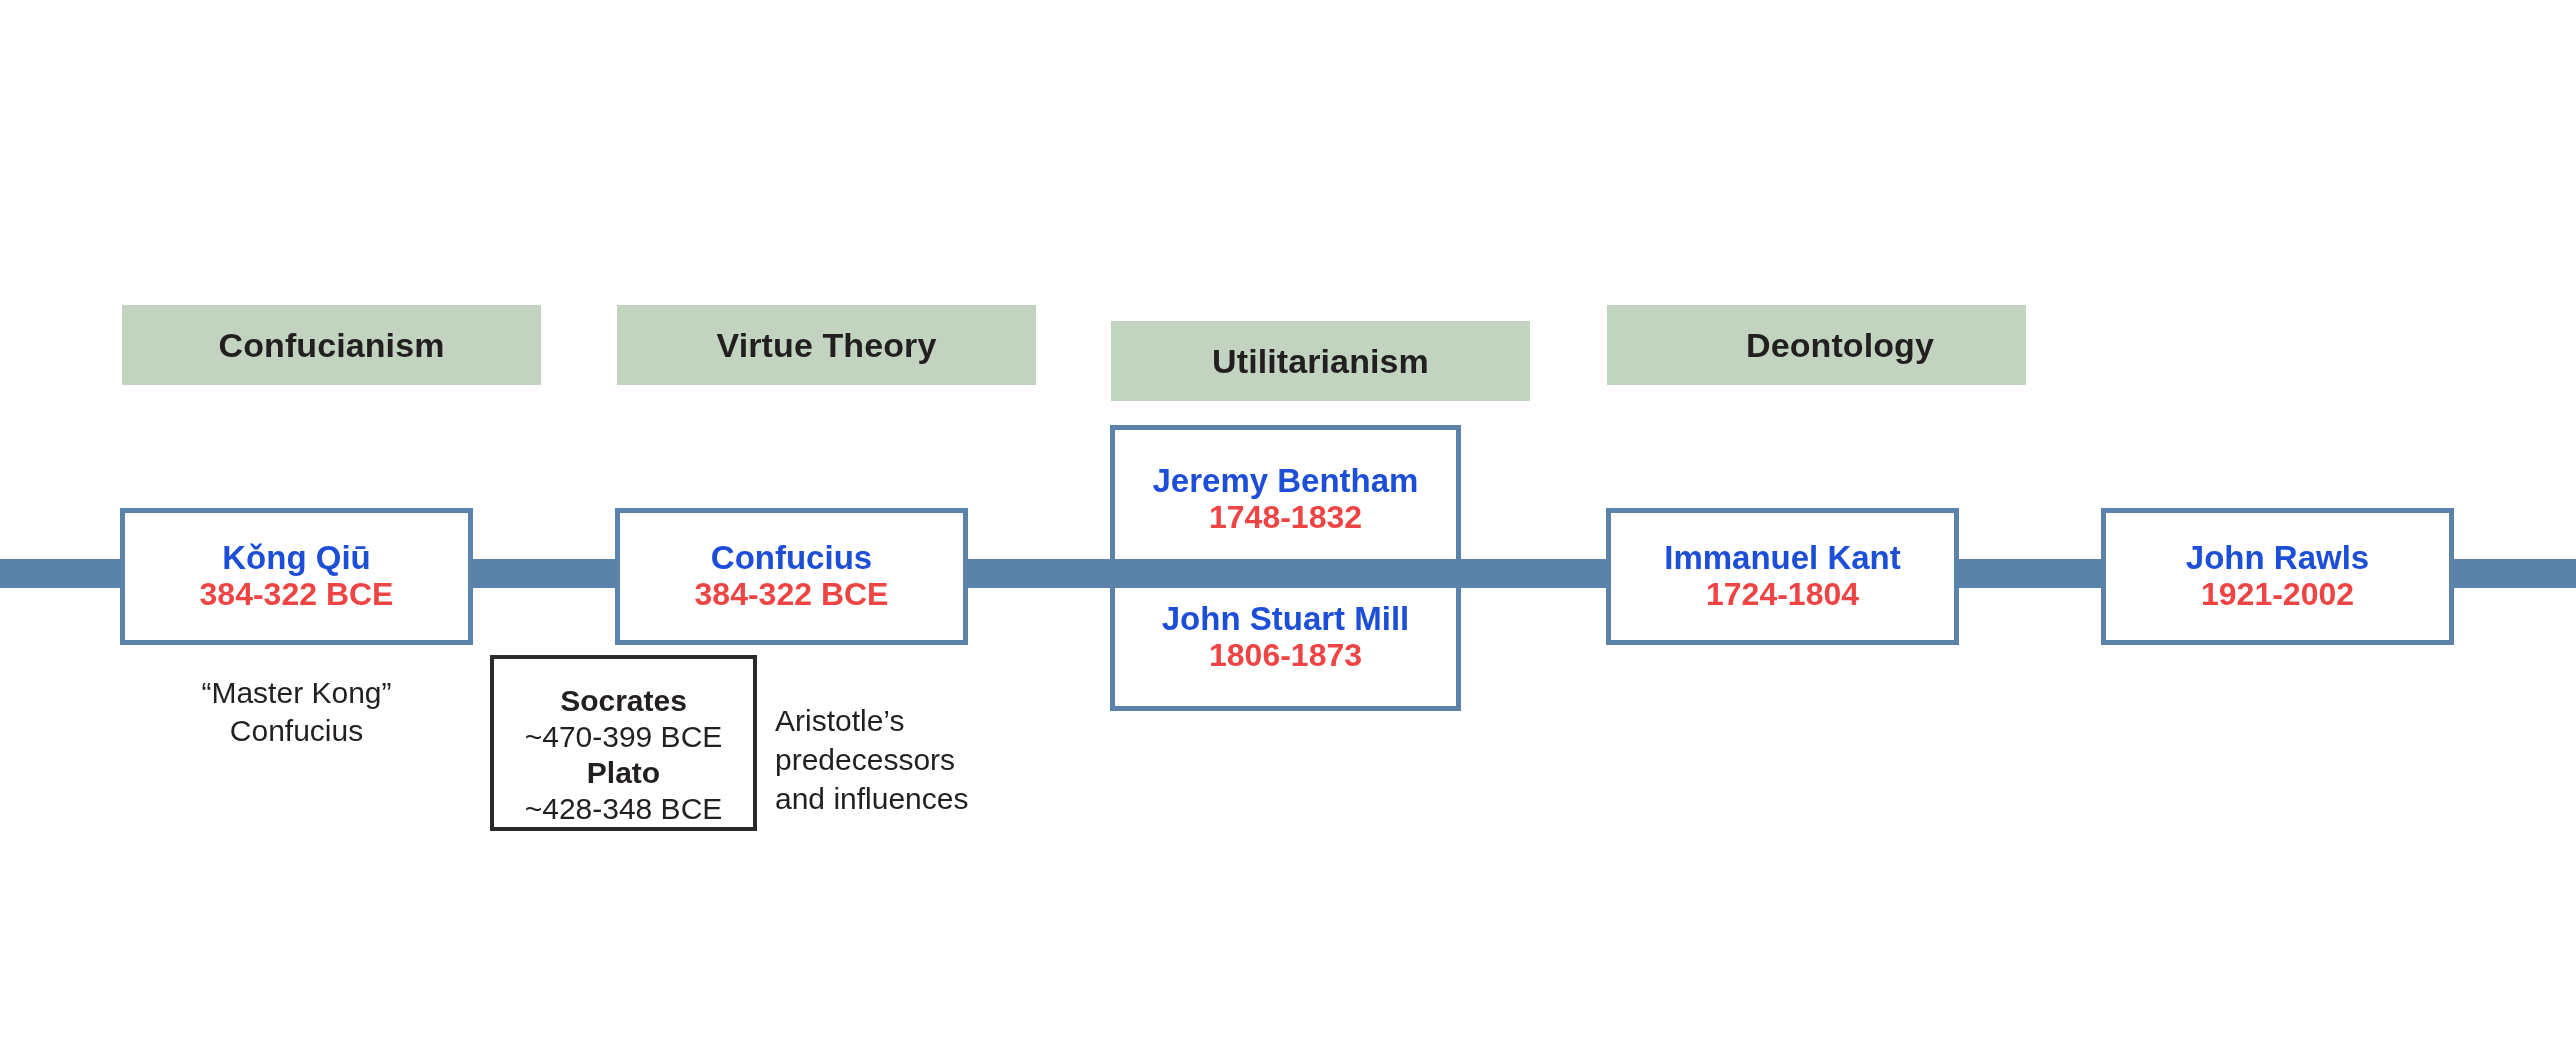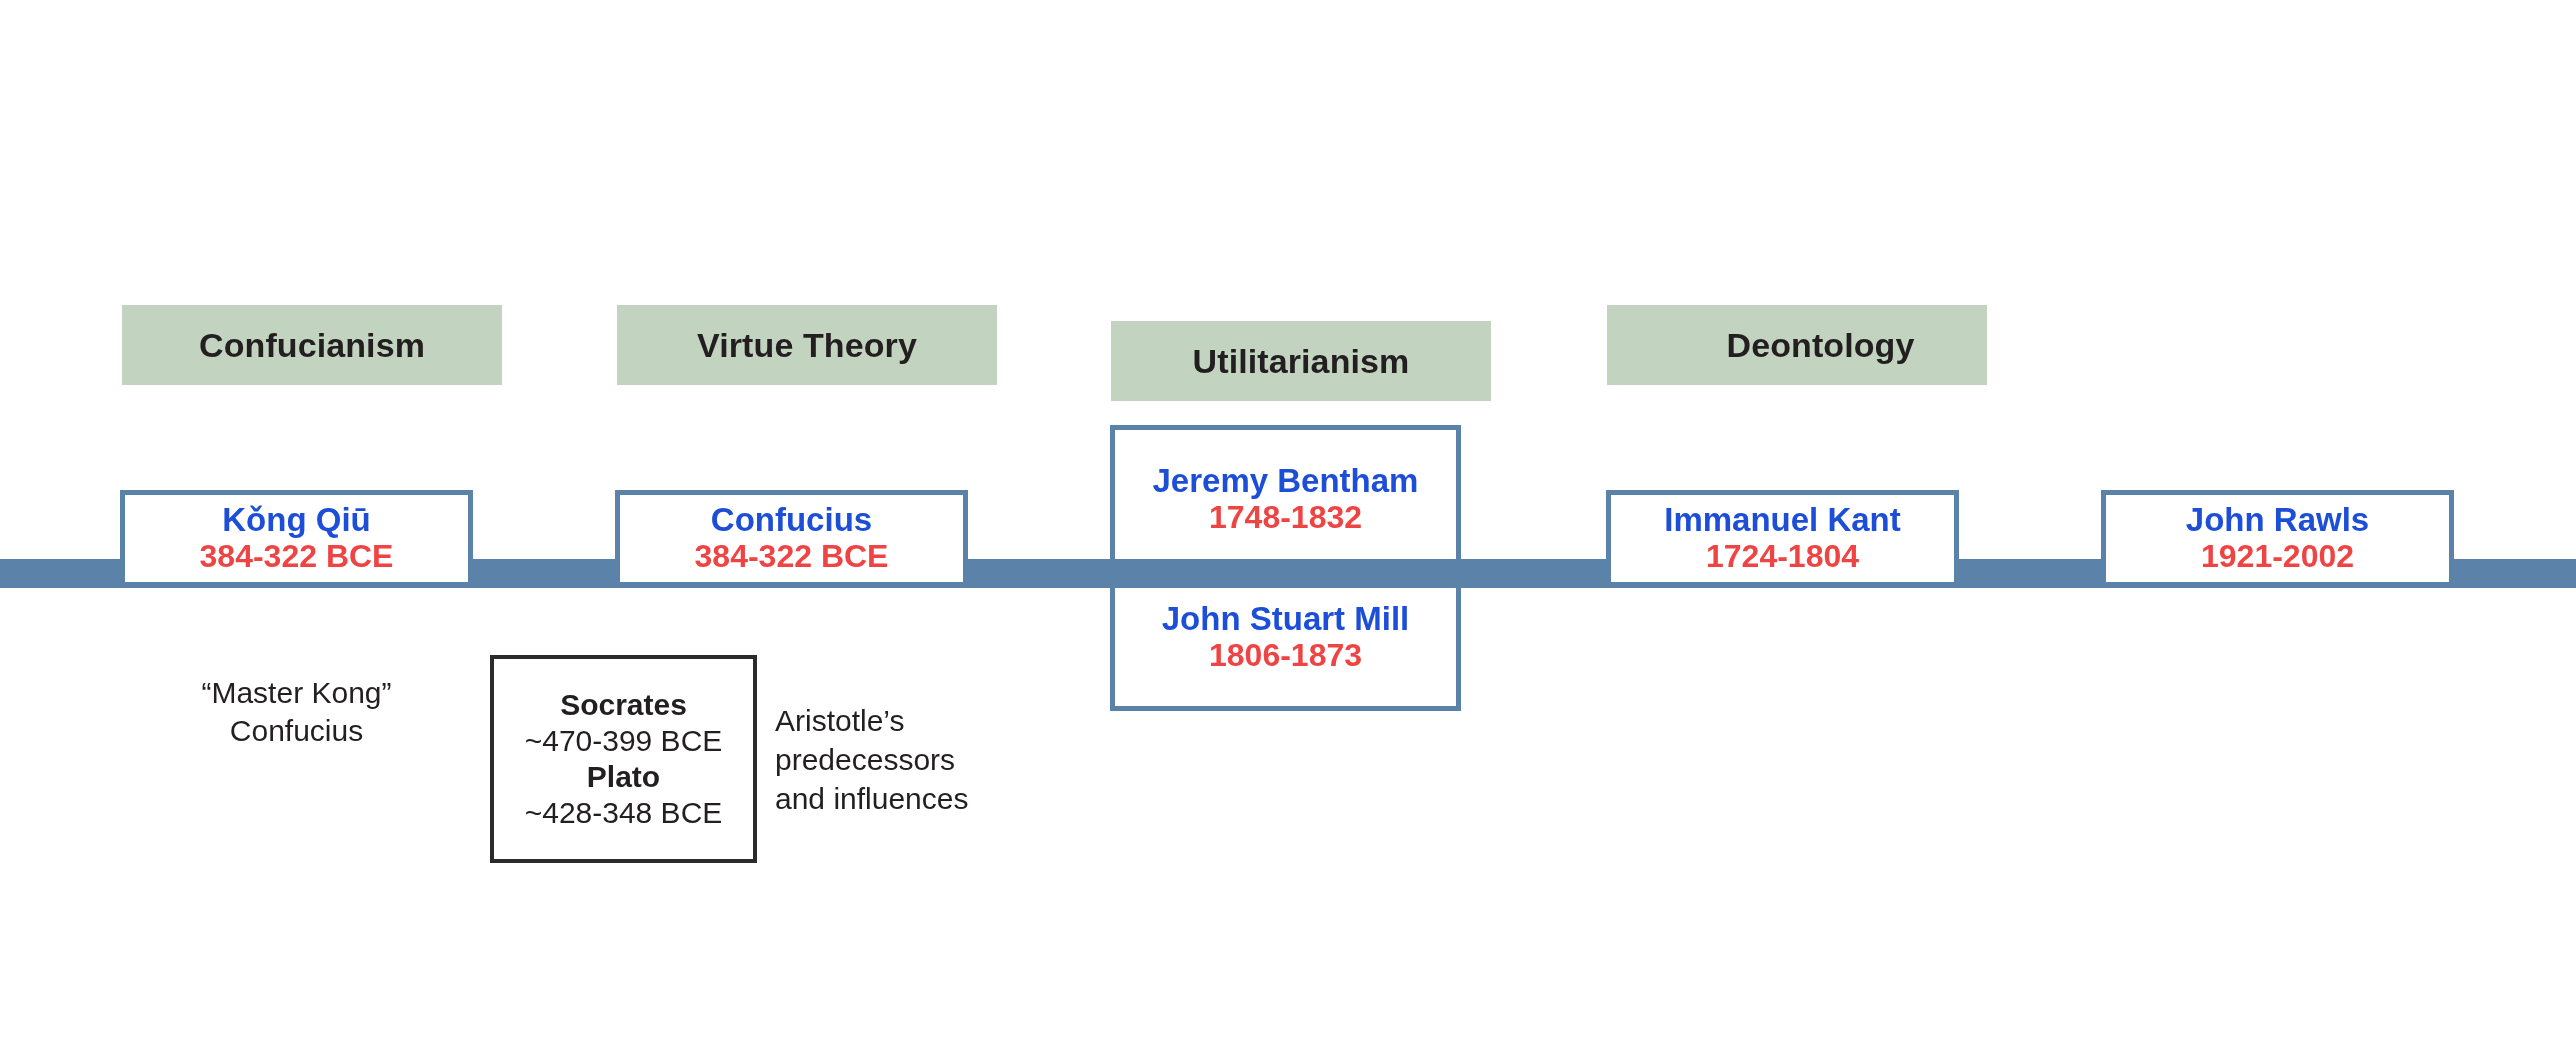--- a/index.html
+++ b/index.html
@@ -28,21 +28,21 @@
     width: 2576px;
     top: 559px;
     height: 29px;
     background: #5b83aa;
   }
 
   
   .era-header {
     position: absolute;
     top: 305px;
-    width: 380px;
+    width: 419px;
     height: 80px;
     background: #c2d4bf;
     display: flex;
     align-items: center;
     justify-content: center;
     box-sizing: border-box;
   }
   .era-header span {
     font-size: 34px;
     font-weight: bold;
@@ -56,22 +56,22 @@
     position: absolute;
     background: #ffffff;
     border: 5.9px solid #5b83aa;
     box-sizing: border-box;
     display: flex;
     flex-direction: column;
     align-items: center;
     justify-content: center;
   }
   .person-box.single {
-    top: 490px;
-    height: 97px;
+    top: 508px;
+    height: 137px;
     width: 212px;
     justify-content: center;
   }
   .person-box.tall {
     top: 425px;
     height: 286px;
     width: 212px;
     justify-content: space-around;
     padding: 0;
   }
@@ -129,28 +129,28 @@
     top: 674px;
     width: 353px;
   }
 
   
   #predecessor-box {
     position: absolute;
     left: 490px;
     top: 655px;
     width: 267px;
-    height: 208px;
+    height: 176px;
     background: #ffffff;
     border: 4.9px solid #2b2b2b;
     box-sizing: border-box;
     display: flex;
     flex-direction: column;
     align-items: center;
-    justify-content: center;
+    justify-content: flex-end;
   }
   .pred-name {
     font-size: 30px;
     font-weight: bold;
     color: #231f20;
     line-height: 1.2;
     white-space: nowrap;
   }
   .pred-dates {
     font-size: 30px;

